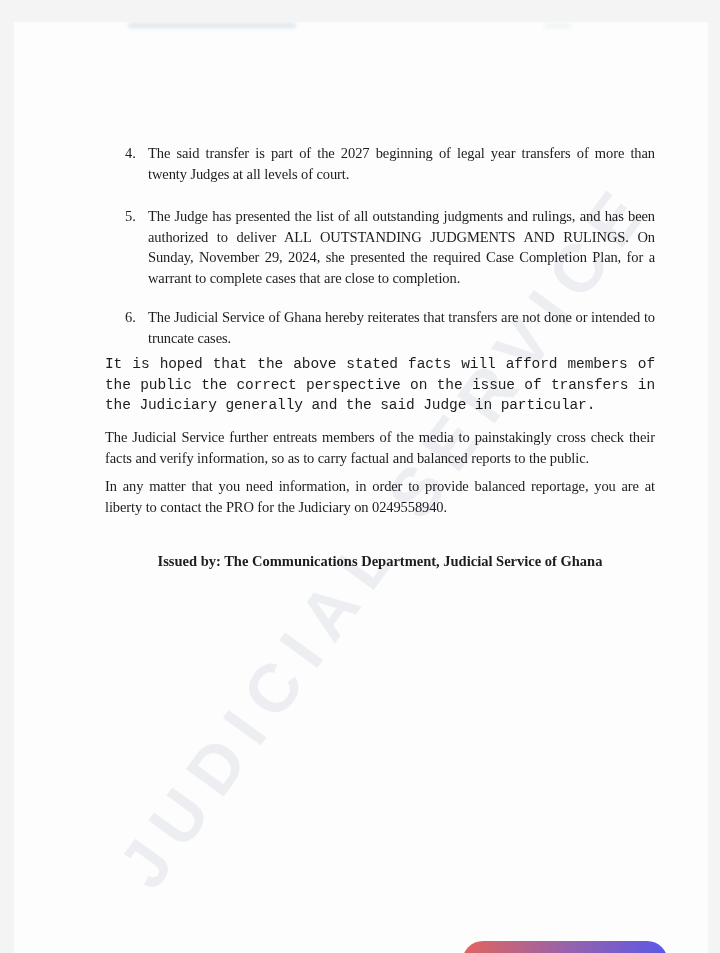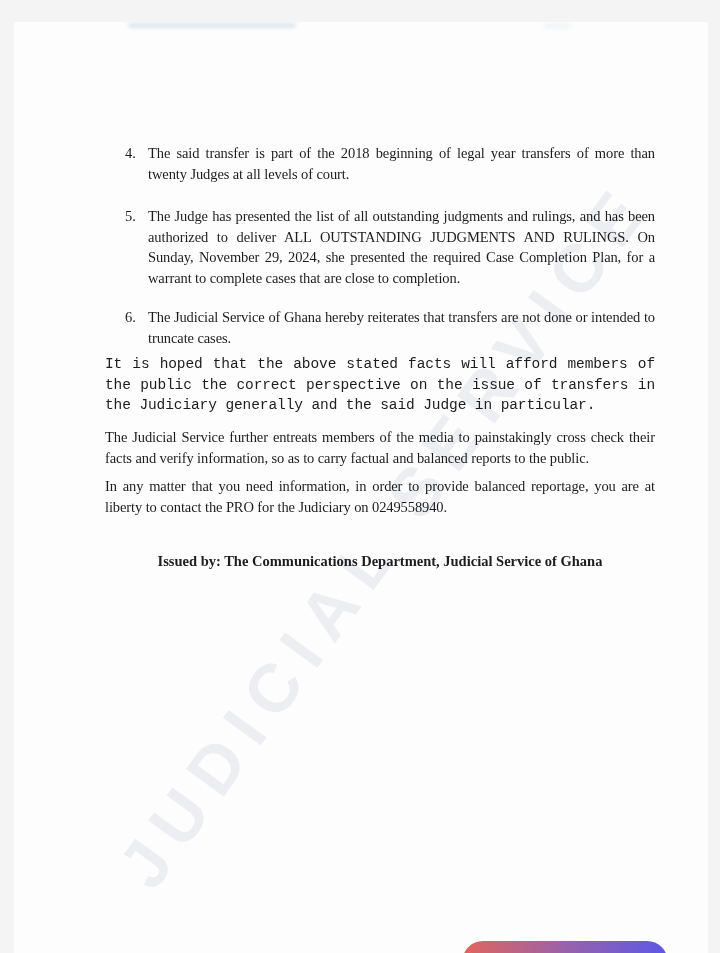--- a/index.html
+++ b/index.html
@@ -77,21 +77,21 @@
 
 <div class="paper">
 
   <div class="watermark">JUDICIAL SERVICE</div>
 
   <div class="smudge smudge-a"></div>
   <div class="smudge smudge-b"></div>
 
   <div class="content-block list-item item-4">
     <span class="list-num">4.</span>
-    <span>The said transfer is part of the 2018 beginning of legal year transfers of more than twenty Judges at all levels of court.</span>
+    <span>The said transfer is part of the 2027 beginning of legal year transfers of more than twenty Judges at all levels of court.</span>
   </div>
 
   <div class="content-block list-item item-5">
     <span class="list-num">5.</span>
     <span>The Judge has presented the list of all outstanding judgments and rulings, and has been authorized to deliver ALL OUTSTANDING JUDGMENTS AND RULINGS. On Sunday, November 29, 2024, she presented the required Case Completion Plan, for a warrant to complete cases that are close to completion.</span>
   </div>
 
   <div class="content-block list-item item-6">
     <span class="list-num">6.</span>
     <span>The Judicial Service of Ghana hereby reiterates that transfers are not done or intended to truncate cases.</span>

